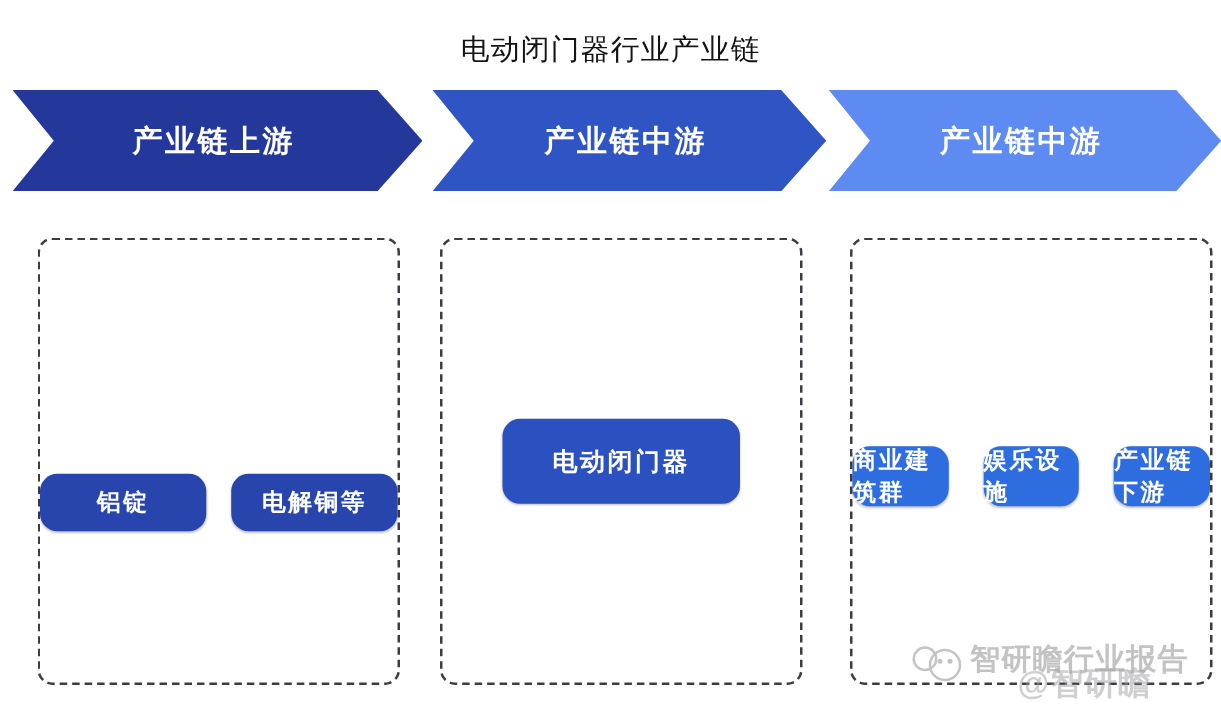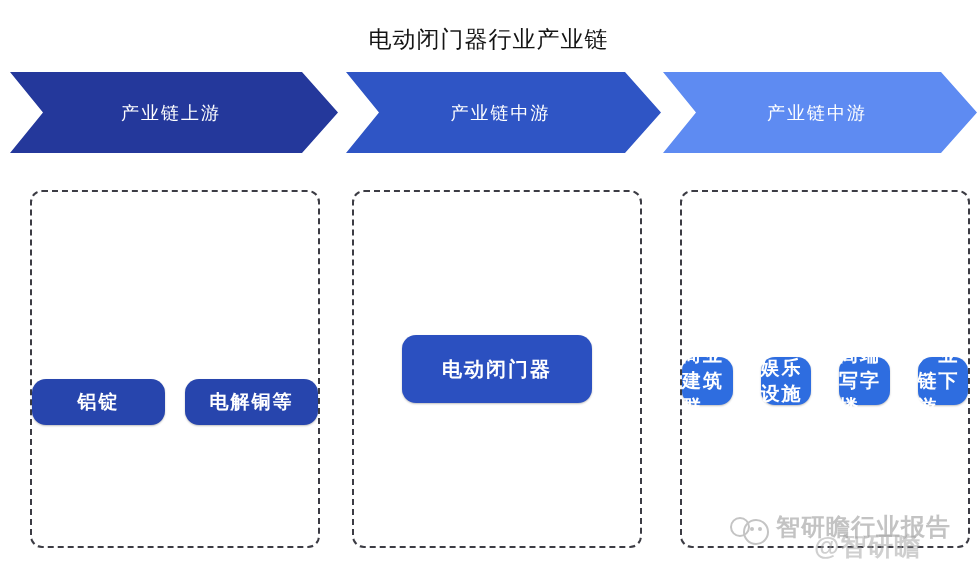--- a/index.html
+++ b/index.html
@@ -14,21 +14,21 @@
     position:absolute;top:24px;left:0;width:100%;text-align:center;
     font-size:23px;font-weight:normal;color:#141414;letter-spacing:1px;
   }
   
   .arrow{
     position:absolute;top:72px;height:81px;
     display:flex;align-items:center;justify-content:center;
     clip-path:polygon(0 0, calc(100% - 36px) 0, 100% 50%, calc(100% - 36px) 100%, 0 100%, 33px 50%);
   }
   .arrow .arrow-label{
-    color:#ffffff;font-size:18px;font-weight:normal;letter-spacing:2px;padding-right:6px;
+    color:#ffffff;font-size:24px;font-weight:bold;letter-spacing:2px;padding-right:6px;
   }
   .arrow-1{left:10px;width:328px;background:var(--arrow-upstream);}
   .arrow-2{left:346px;width:315px;background:var(--arrow-midstream);}
   .arrow-3{left:663px;width:314px;background:var(--arrow-downstream);}
   
   .group-box{
     position:absolute;top:190px;height:358px;width:290px;
     border:2px dashed #3c3c44;border-radius:12px;box-sizing:border-box;
     display:flex;flex-direction:row;align-items:center;
   }
@@ -79,21 +79,20 @@
     <div class="node node-up">电解铜等</div>
   </div>
 
   <div class="group-box box-2">
     <div class="node node-mid">电动闭门器</div>
   </div>
 
   <div class="group-box box-3">
     <div class="node node-down">商业建筑群</div>
     <div class="node node-down">娱乐设施</div>
-    <div class="node node-down">高端写字楼</div>
     <div class="node node-down">产业链下游</div>
   </div>
 
   <div class="watermark">
     <span class="wm-mascot">
       <svg width="44" height="34" viewBox="0 0 44 34">
         <circle cx="12" cy="14" r="9" fill="none" stroke="#c4c4c4" stroke-width="2"></circle>
         <circle cx="28" cy="19" r="12" fill="none" stroke="#c4c4c4" stroke-width="2"></circle>
         <circle cx="24" cy="16" r="2" fill="#c4c4c4"></circle>
         <circle cx="32" cy="16" r="2" fill="#c4c4c4"></circle>

